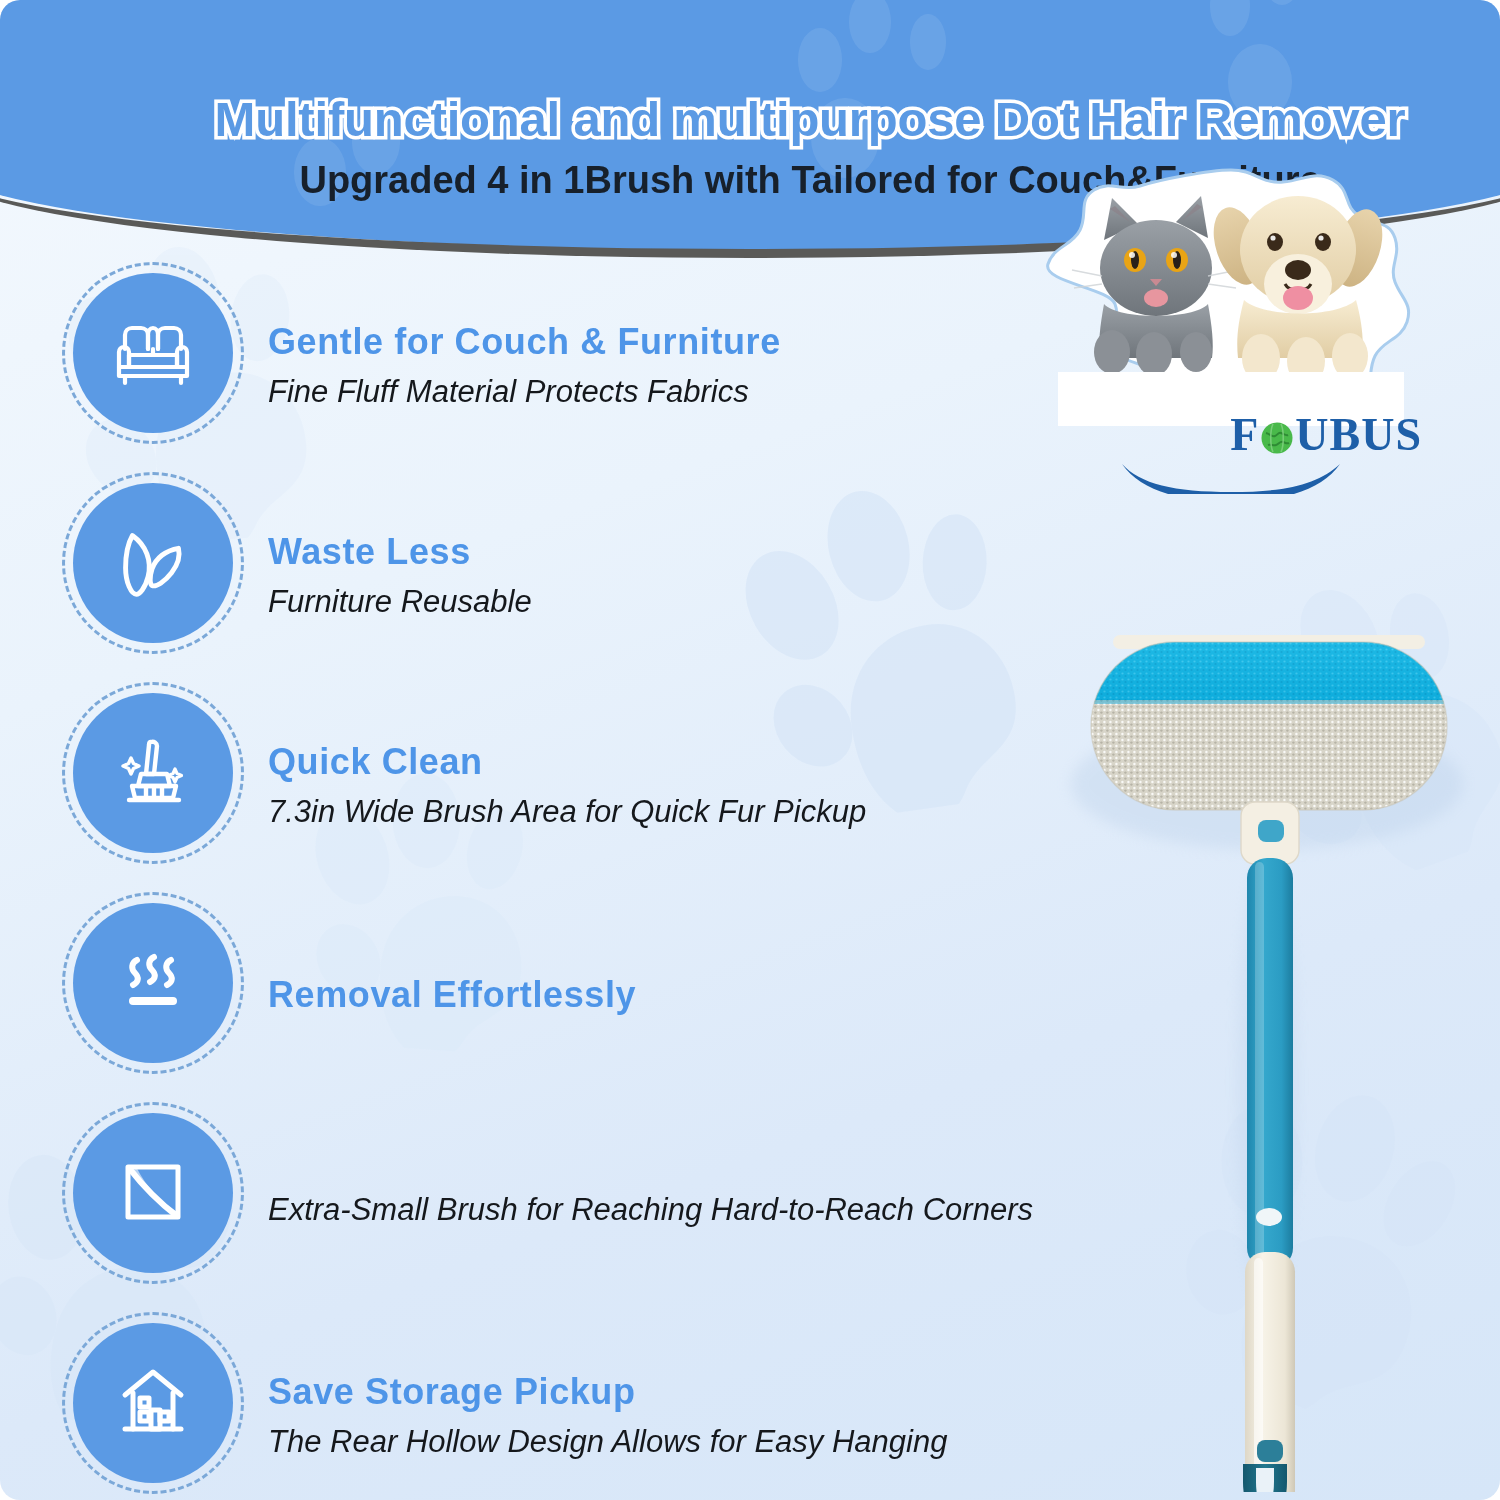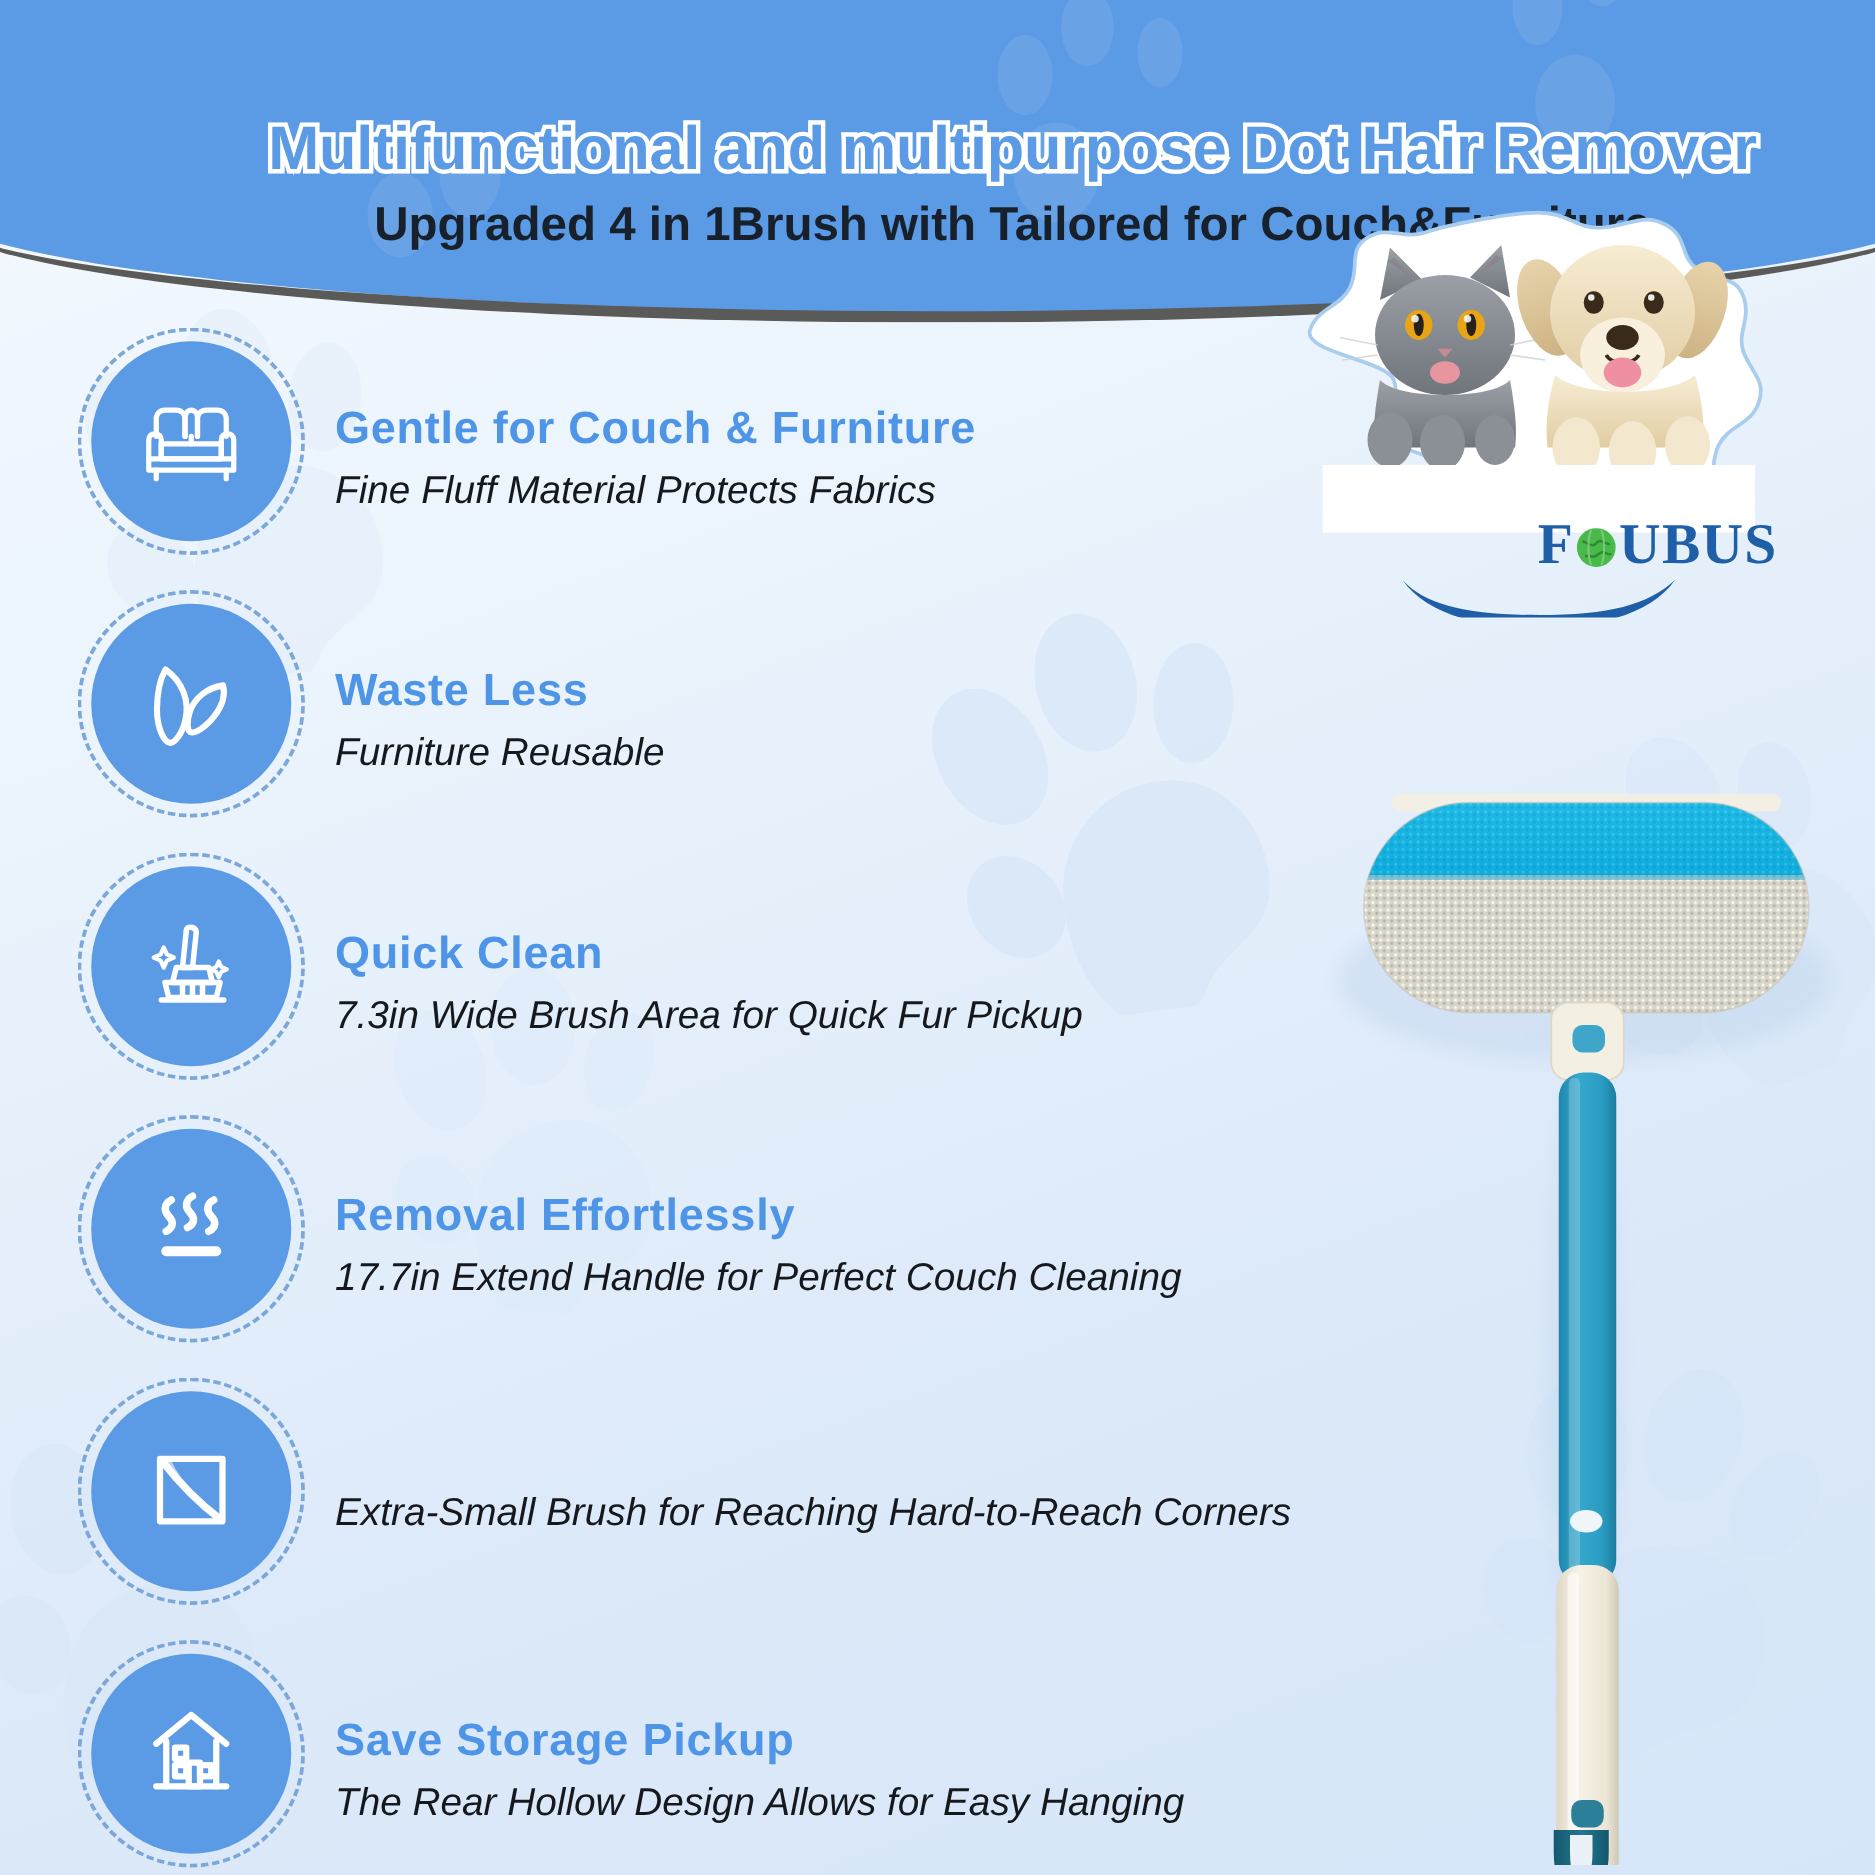--- a/index.html
+++ b/index.html
@@ -10,20 +10,21 @@
   body {
     font-family: "Liberation Sans", sans-serif;
     background: #ffffff;
   }
   #page {
     position: relative;
     width: 1500px;
     height: 1500px;
     overflow: hidden;
     background: linear-gradient(160deg, #f4f9fe 0%, #eaf3fc 35%, #dce9f9 70%, #d6e6f8 100%);
+    border-radius: 20px;
   }
 
   
   .paw {
     position: absolute;
     opacity: .55;
     pointer-events: none;
   }
   .paw svg { display:block; }
 
@@ -345,21 +346,20 @@
               <path d="M32 25c-6 3-6 9-2 13s4 9-2 12"></path>
               <path d="M49 22c-6 3-6 9-2 13s4 9-2 12"></path>
               <path d="M66 25c-6 3-6 9-2 13s4 9-2 12"></path>
             </g>
             <rect x="24" y="62" width="48" height="8" rx="4" fill="#ffffff"></rect>
           </svg>
         </div>
       </div>
       <div class="feature-text">
         <p class="feature-title">Removal Effortlessly</p>
-        <p class="feature-desc">17.7in Extend Handle for Perfect Couch Cleaning</p>
       </div>
     </div>
 
     <div class="feature">
       <div class="badge-wrap">
         <div class="badge-ring"></div>
         <div class="badge">
           <svg width="96" height="96" viewBox="0 0 96 96">
             <g fill="none" stroke="#ffffff" stroke-width="5" stroke-linejoin="round">
               <rect x="23" y="22" width="50" height="50"></rect>

